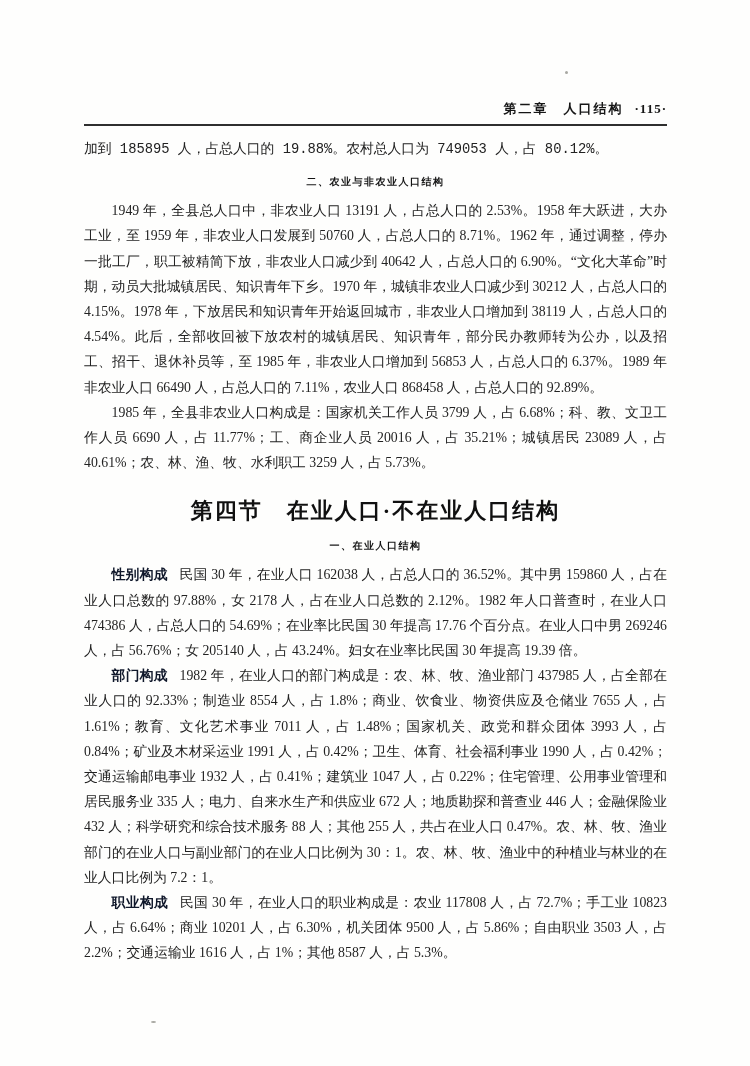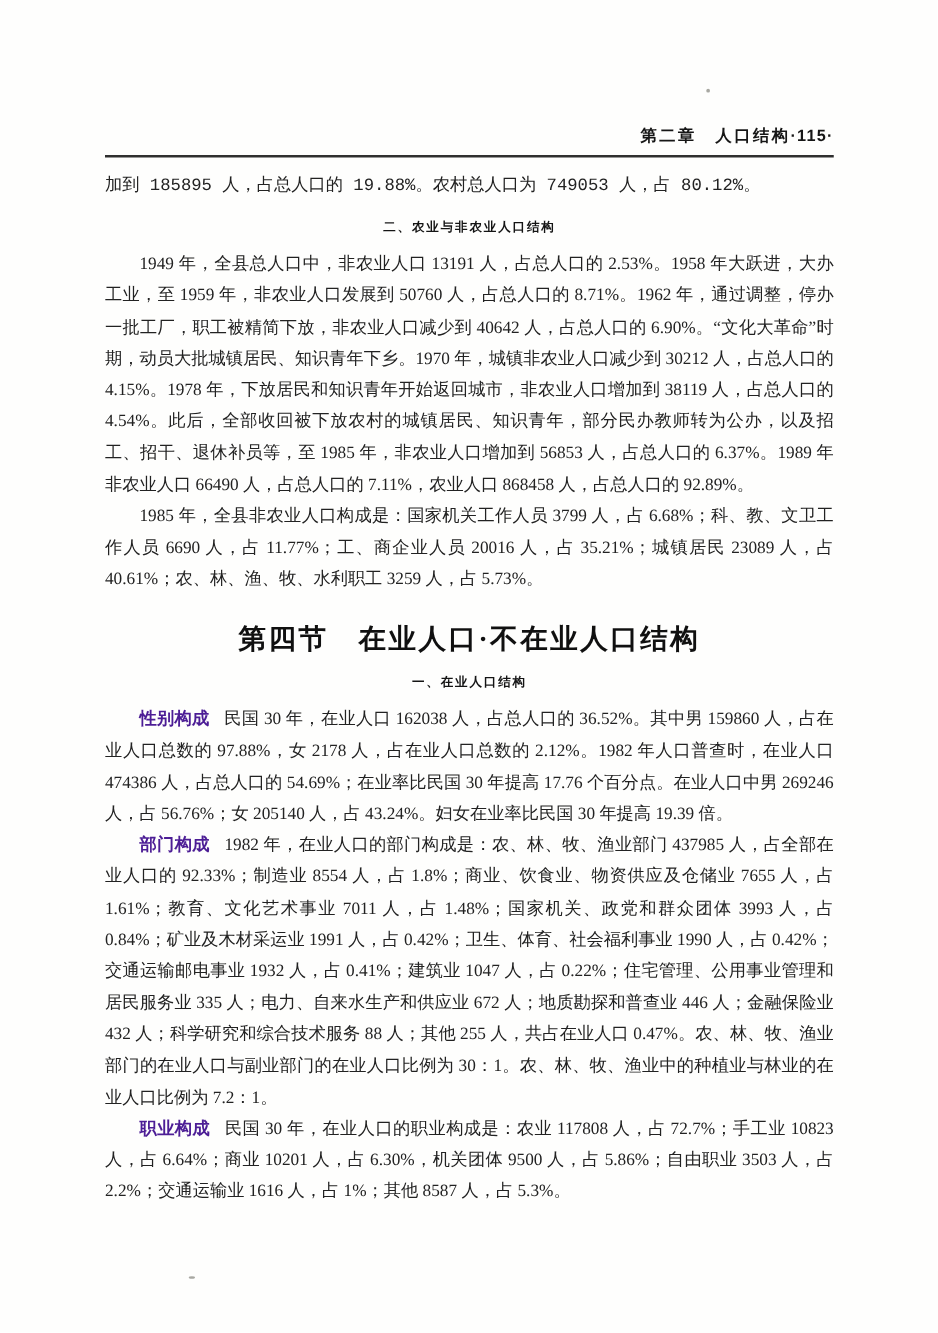--- a/index.html
+++ b/index.html
@@ -17,29 +17,29 @@
   .content {
     position: absolute;
     left: 84px;
     top: 100px;
     width: 583px;
   }
   .running-header {
     display: flex;
     justify-content: flex-end;
     align-items: baseline;
-    font-family: Liberation Sans, sans-serif;
+    font-family: Liberation Serif, serif;
     font-weight: 700;
     font-size: 13px;
     color: #161616;
     letter-spacing: 2px;
     padding-bottom: 6px;
     border-bottom: 2px solid #2f2f2f;
   }
-  .rh-page { margin-left: 0; letter-spacing: 1px; }
+  .rh-page { margin-left: 11px; letter-spacing: 1px; }
   .para {
     margin: 0;
     font-size: 13.8px;
     line-height: 25.2px;
     text-align: justify;
     text-indent: 2em;
     color: #222222;
   }
   .intro { text-indent: 0; margin-top: 11px; font-family: Liberation Mono, monospace; }
   .h-sub {
@@ -56,21 +56,21 @@
     font-weight: 700;
     font-size: 22px;
     color: #101010;
     text-align: center;
     letter-spacing: 2px;
     margin: 21px 0 10px 0;
   }
   .lead-term {
     font-family: "Liberation Sans", "DejaVu Sans", sans-serif;
     font-weight: 700;
-    color: #4c1d95;
+    color: #0f172a;
     margin-right: 0.85em;
   }
   .speck {
     position: absolute;
     background: #a8a8a2;
     border-radius: 50%;
   }
   .speck-1 { left: 565px; top: 71px; width: 3px; height: 3px; }
   .speck-2 { left: 151px; top: 1021px; width: 5px; height: 2px; }
 </style>

